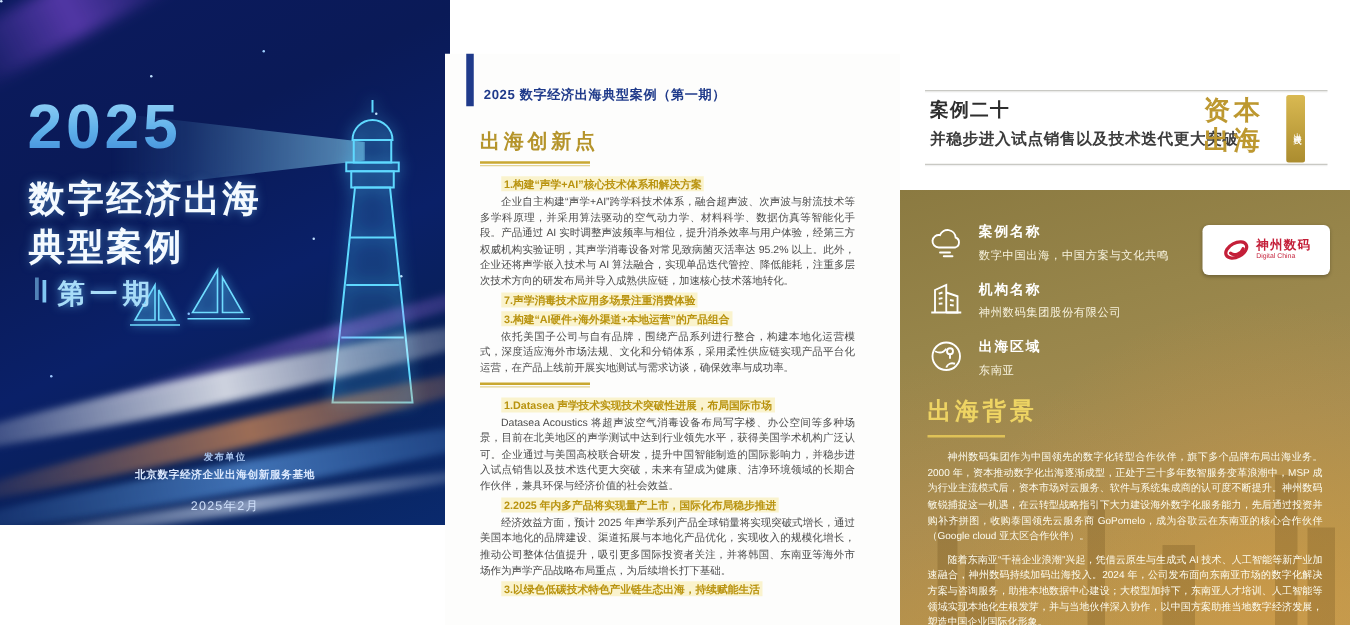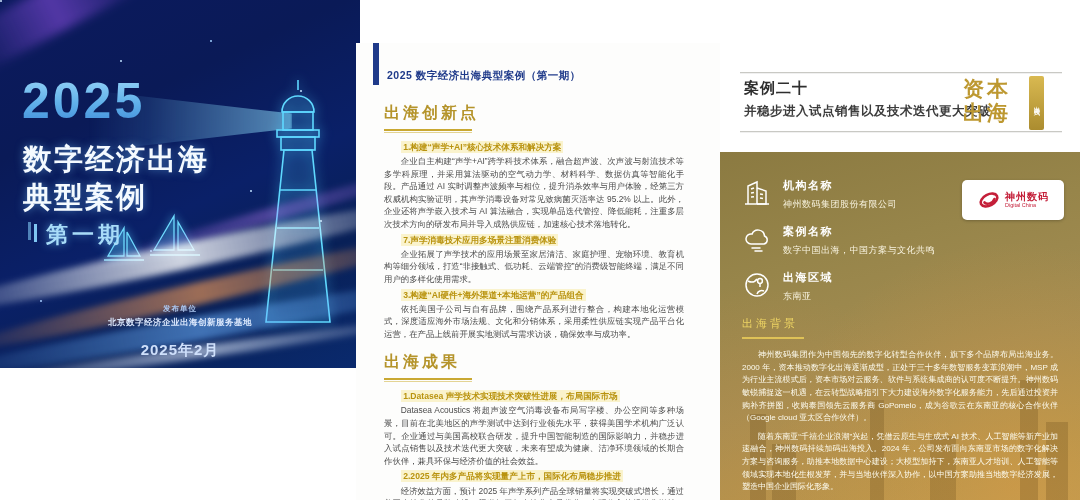--- a/index.html
+++ b/index.html
@@ -1,21 +1,21 @@
 <!DOCTYPE html>
 <html><head>
 <meta charset="utf-8">
 <style>
   * { margin:0; padding:0; box-sizing:border-box; }
   html,body { width:1080px; height:500px; overflow:hidden; background:#e8e8e8;
     font-family:"Liberation Sans","DejaVu Sans",sans-serif; }
   .stage { position:relative; width:1080px; height:500px; background:#fff; }
 
   
-  .cover { position:absolute; left:0; top:0; width:360px; height:368px; overflow:hidden;
+  .cover { position:absolute; left:0; top:0; width:360px; height:420px; overflow:hidden;
     background:linear-gradient(155deg,#0b1a5e 0%,#0a1a57 30%,#0a2068 55%,#082057 75%,#0a2a6e 100%); }
   .c-streak { position:absolute; left:-40px; top:-14px; width:190px; height:46px;
     transform:rotate(-28deg); filter:blur(5px);
     background:linear-gradient(90deg,rgba(190,90,255,0),rgba(170,90,255,.45),rgba(90,140,255,0)); }
   .c-stars { position:absolute; left:0; top:0; width:2px; height:2px; background:#cfe6ff; border-radius:50%;
     box-shadow:120px 60px 0 #bfe0ff,210px 40px 0 #9fd0ff,300px 90px 0 #cfe6ff,70px 150px 0 #9fc8ff,
       250px 190px 0 #bfe0ff,150px 250px 0 #8fc0ff,320px 220px 0 #cfe6ff,40px 300px 0 #9fc8ff; }
   .c-beam { position:absolute; left:88px; top:90px; width:204px; height:62px;
     background:linear-gradient(to left,rgba(150,230,255,.55),rgba(120,210,255,.12) 70%,rgba(120,210,255,0));
     clip-path:polygon(100% 38%,100% 62%,0 100%,0 0); filter:blur(1px); }
@@ -40,21 +40,21 @@
     text-shadow:0 0 8px rgba(120,200,255,.55); }
   .c-t2 { position:absolute; left:23px; top:178px; font-size:29px; font-weight:800; color:#f4faff; letter-spacing:2px;
     text-shadow:0 0 8px rgba(120,200,255,.55); }
   .c-issue { position:absolute; left:34px; top:220px; font-size:22px; font-weight:700; color:#a8dcf8;
     letter-spacing:4px; text-shadow:0 0 8px rgba(110,200,255,.7); padding-left:12px; }
   .c-issue::before { content:""; position:absolute; left:0; top:4px; width:3px; height:18px; background:#7fc6f2;
     box-shadow:-6px -2px 0 rgba(127,198,242,.6); }
   .c-footer { position:absolute; left:0; bottom:8px; width:360px; text-align:center; color:#cfe0fb; }
   .c-label { font-size:7.5px; font-weight:700; color:#aac6ef; letter-spacing:1px; margin-top:7px; }
   .c-orgs { font-size:8.5px; font-weight:700; color:#dbe8fd; margin-top:3px; letter-spacing:.5px; }
-  .c-date { font-size:15px; font-weight:700; color:#cfe0fb; margin-top:12px; letter-spacing:1px; }
+  .c-date { font-size:10px; font-weight:400; color:#cfe0fb; margin-top:12px; letter-spacing:1px; }
 
   
   .pmid { position:absolute; left:356px; top:0; width:408px; height:500px; background:#fdfdfc;margin-top:43px; }
   .pm-bar { position:absolute; left:17px; top:0; width:6px; height:42px; background:#1f3a8a; }
   .pm-head { position:absolute; left:31px; top:26px; font-size:10.5px; font-weight:800; color:#1f3a8a; letter-spacing:.5px; }
   .pm-content { position:absolute; left:28px; top:60px; width:300px; }
   .g-title { font-size:16px; font-weight:800; color:#b5942b; letter-spacing:3px; }
   .g-under { width:88px; height:2px; background:#c9a832; margin:5px 0 1px; }
   .g-under2 { width:88px; height:1px; background:#e4d493; margin-bottom:8px; }
   .sub-h { font-size:8.6px; font-weight:700; color:#b9930f; text-indent:2em; margin:3px 0 2px; line-height:1.4; }
@@ -88,21 +88,21 @@
   .pr-inner { position:absolute; left:22px; top:26px; width:316px; }
   .info-item { display:flex; gap:11px; margin-bottom:13px; align-items:flex-start; }
   .info-icon { width:30px; height:30px; flex:0 0 30px; }
   .info-label { font-size:11px; font-weight:800; color:#ffffff; letter-spacing:1.5px; }
   .info-value { font-size:9px; color:#f8f3df; margin-top:5px; letter-spacing:.5px; }
   .logo-card { position:absolute; right:-6px; top:2px; width:102px; height:40px; background:#fff; border-radius:5px;
     display:flex; align-items:center; justify-content:center; gap:4px; box-shadow:0 1px 3px rgba(0,0,0,.25); }
   .logo-txt { line-height:1.1; }
   .logo-name { font-size:10px; font-weight:800; color:#c41f39; letter-spacing:1px; }
   .logo-sub { font-size:5.5px; color:#c41f39; }
-  .bg-title { font-size:11px; font-weight:400; color:#eed463; letter-spacing:3px; margin-top:10px; }
+  .bg-title { font-size:19px; font-weight:700; color:#eed463; letter-spacing:3px; margin-top:10px; }
   .bg-under { width:62px; height:2px; background:#dfc257; margin:6px 0 10px; }
   .bg-p { font-size:8px; line-height:1.58; color:#fdfbee; text-align:justify; text-indent:2em; margin-bottom:6px; }
 </style>
 </head>
 <body>
 
 <div class="stage">
 
   <div class="cover">
     <div class="c-stars"></div>
@@ -159,25 +159,23 @@
     <div class="pm-head">2025 数字经济出海典型案例（第一期）</div>
 
     <div class="pm-content">
       <div class="g-title">出海创新点</div>
       <div class="g-under"></div>
       <div class="g-under2"></div>
 
       <p class="sub-h"><span>1.构建“声学+AI”核心技术体系和解决方案</span></p>
       <p class="bodyp">企业自主构建“声学+AI”跨学科技术体系，融合超声波、次声波与射流技术等多学科原理，并采用算法驱动的空气动力学、材料科学、数据仿真等智能化手段。产品通过 AI 实时调整声波频率与相位，提升消杀效率与用户体验，经第三方权威机构实验证明，其声学消毒设备对常见致病菌灭活率达 95.2% 以上。此外，企业还将声学嵌入技术与 AI 算法融合，实现单品迭代管控、降低能耗，注重多层次技术方向的研发布局并导入成熟供应链，加速核心技术落地转化。</p>
       <p class="sub-h"><span>7.声学消毒技术应用多场景注重消费体验</span></p>
-      <p class="bodyp">企业拓展了声学技术的应用场景至家居清洁、家庭护理、宠物环境、教育机构等细分领域，打造“非接触式、低功耗、云端管控”的消费级智能终端，满足不同用户的多样化使用需求。</p>
       <p class="sub-h"><span>3.构建“AI硬件+海外渠道+本地运营”的产品组合</span></p>
       <p class="bodyp">依托美国子公司与自有品牌，围绕产品系列进行整合，构建本地化运营模式，深度适应海外市场法规、文化和分销体系，采用柔性供应链实现产品平台化运营，在产品上线前开展实地测试与需求访谈，确保效率与成功率。</p>
 
-      <div class="g-title sec2">出海成果</div>
       <div class="g-under"></div>
       <div class="g-under2"></div>
 
       <p class="sub-h"><span>1.Datasea 声学技术实现技术突破性进展，布局国际市场</span></p>
       <p class="bodyp">Datasea Acoustics 将超声波空气消毒设备布局写字楼、办公空间等多种场景，目前在北美地区的声学测试中达到行业领先水平，获得美国学术机构广泛认可。企业通过与美国高校联合研发，提升中国智能制造的国际影响力，并稳步进入试点销售以及技术迭代更大突破，未来有望成为健康、洁净环境领域的长期合作伙伴，兼具环保与经济价值的社会效益。</p>
       <p class="sub-h"><span>2.2025 年内多产品将实现量产上市，国际化布局稳步推进</span></p>
       <p class="bodyp">经济效益方面，预计 2025 年声学系列产品全球销量将实现突破式增长，通过美国本地化的品牌建设、渠道拓展与本地化产品优化，实现收入的规模化增长，推动公司整体估值提升，吸引更多国际投资者关注，并将韩国、东南亚等海外市场作为声学产品战略布局重点，为后续增长打下基础。</p>
       <p class="sub-h"><span>3.以绿色低碳技术特色产业链生态出海，持续赋能生活</span></p>
 
     </div>
@@ -213,20 +211,34 @@
         <div class="logo-card">
           <svg width="24" height="24" viewBox="0 0 24 24">
             <g fill="none" stroke="#c41f39" stroke-width="2.6" stroke-linecap="round">
               <ellipse cx="12" cy="12" rx="9" ry="5.5" transform="rotate(-28 12 12)"></ellipse>
               <path d="M7.5 14.5 C10 17, 16 15.5, 17.5 11"></path>
             </g>
           </svg>
           <div class="logo-txt">
             <div class="logo-name">神州数码</div>
             <div class="logo-sub">Digital China</div>
+          </div>
+        </div>
+
+        <div class="info-item">
+          <svg class="info-icon" viewBox="0 0 30 30">
+            <g fill="none" stroke="#ffffff" stroke-width="1.5" stroke-linecap="round">
+              <path d="M9 20 a5 5 0 1 1 1-9.9 A6.5 6.5 0 0 1 22.5 12 A4.2 4.2 0 0 1 22 20 Z"></path>
+              <path d="M10 24 h8"></path>
+                <path d="M13 27 h7"></path>
+            </g>
+          </svg>
+          <div>
+            <div class="info-label">案例名称</div>
+            <div class="info-value">数字中国出海，中国方案与文化共鸣</div>
           </div>
         </div>
 
         <div class="info-item">
           <svg class="info-icon" viewBox="0 0 30 30">
             <g fill="none" stroke="#ffffff" stroke-width="1.5">
               <path d="M6 26 V8 l9-4 v22"></path>
               <path d="M15 10 l9 3 v13 h-9"></path>
               <line x1="9" y1="11" x2="12" y2="10"></line>
                 <line x1="9" y1="15" x2="12" y2="14.5"></line>
@@ -237,34 +249,20 @@
             </g>
           </svg>
           <div>
             <div class="info-label">机构名称</div>
             <div class="info-value">神州数码集团股份有限公司</div>
           </div>
         </div>
 
         <div class="info-item">
           <svg class="info-icon" viewBox="0 0 30 30">
-            <g fill="none" stroke="#ffffff" stroke-width="1.5" stroke-linecap="round">
-              <path d="M9 20 a5 5 0 1 1 1-9.9 A6.5 6.5 0 0 1 22.5 12 A4.2 4.2 0 0 1 22 20 Z"></path>
-              <path d="M10 24 h8"></path>
-                <path d="M13 27 h7"></path>
-            </g>
-          </svg>
-          <div>
-            <div class="info-label">案例名称</div>
-            <div class="info-value">数字中国出海，中国方案与文化共鸣</div>
-          </div>
-        </div>
-
-        <div class="info-item">
-          <svg class="info-icon" viewBox="0 0 30 30">
             <g fill="none" stroke="#ffffff" stroke-width="1.5">
               <circle cx="15" cy="15" r="11"></circle>
               <path d="M6 11 c4 2 7 1 9-2"></path>
               <path d="M22 21 c-3-1 -6 0 -7 3"></path>
               <circle cx="18" cy="11" r="2.4"></circle>
                 <path d="M18 13.4 V17"></path>
             </g>
           </svg>
           <div>
             <div class="info-label">出海区域</div>

